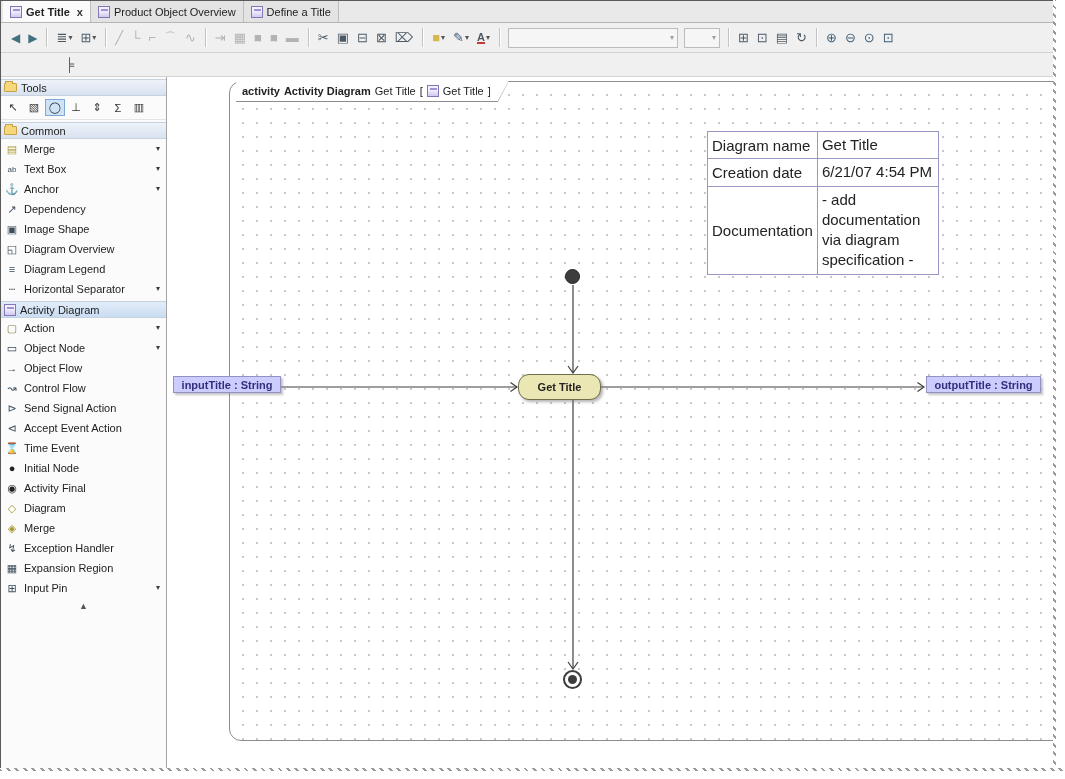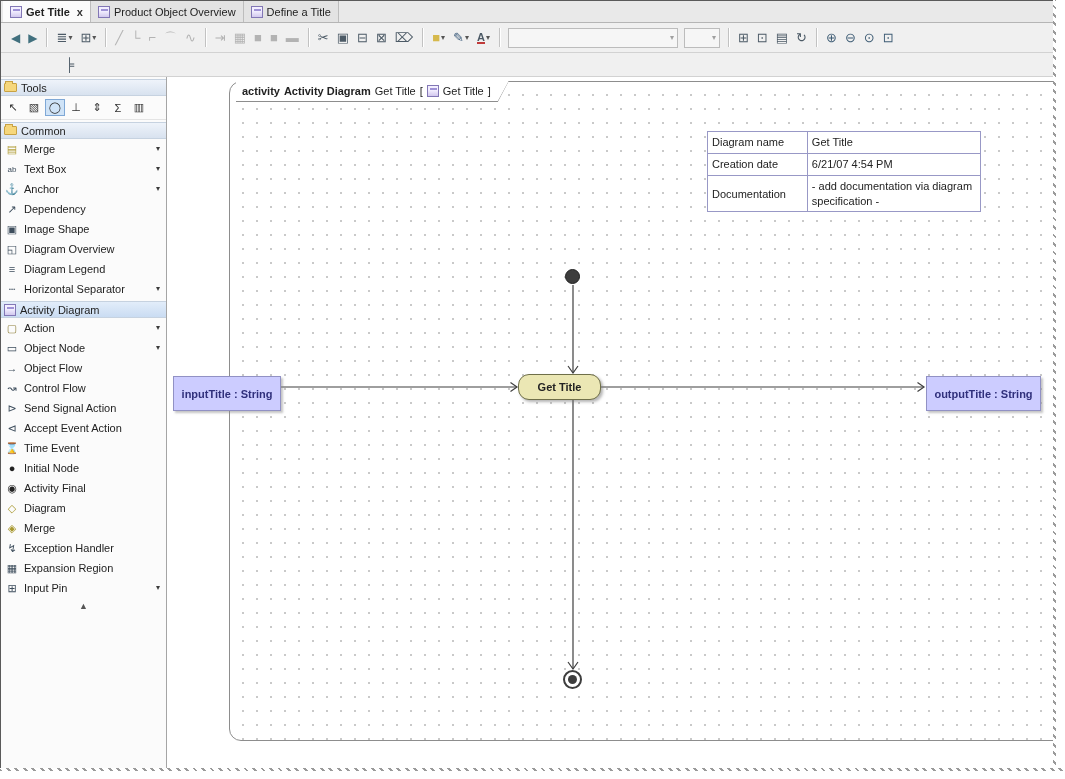--- a/index.html
+++ b/index.html
@@ -55,30 +55,30 @@
   .pitem .gi[data-name="text-box-icon"]{font-size:8px;letter-spacing:0}
   .collapse{text-align:center;color:#555;font-size:9px;padding:3px 0}
 
   
   .canvaswrap{flex:1;position:relative;background:#fff;overflow:hidden}
   .frame{position:absolute;left:62px;top:4px;width:873px;height:660px;border:1px solid #8d8d8d;border-radius:12px;
          background-image:radial-gradient(circle,#c9c9c9 1px,transparent 1.2px);background-size:14px 14px;background-position:6px 6px}
   .ftitle-outer{position:absolute;left:6px;top:-1px;background:#8d8d8d;clip-path:polygon(0 0,100% 0,calc(100% - 11px) 100%,0 100%);padding:0 0 1px 0}
   .ftitle{height:20px;background:#fff;display:flex;align-items:center;gap:4px;padding:0 18px 0 6px;clip-path:polygon(0 0,100% 0,calc(100% - 11px) 100%,0 100%);white-space:nowrap}
   .ftitle .kw{font-weight:bold}
-  .info-table{position:absolute;left:540px;top:54px;width:274px;border-collapse:collapse;background:#fff;font-size:11px}
+  .info-table{position:absolute;left:540px;top:54px;width:232px;border-collapse:collapse;background:#fff;font-size:15px}
   .info-table td{border:1px solid var(--table-border,#9898c6);padding:3px 4px;vertical-align:middle;height:20px}
   .info-table td.label{width:100px}
   .info-table td.value{width:174px;line-height:1.35}
   .action{position:absolute;left:351px;top:297px;width:83px;height:26px;border:1px solid var(--action-border,#6f6f49);border-radius:11px;
           background:var(--action-fill,#ebe7b4);box-shadow:2px 2px 3px rgba(120,120,120,.55);display:flex;align-items:center;justify-content:center;font-weight:bold}
   .node-initial{position:absolute;left:398px;top:192px;width:15px;height:15px;border-radius:50%;background:#3d3d3d;border:1px solid #222}
   .node-final{position:absolute;left:396px;top:593px;width:19px;height:19px;border-radius:50%;border:2px solid #3d3d3d;background:#fff;display:flex;align-items:center;justify-content:center}
   .node-final .fdot{width:9px;height:9px;border-radius:50%;background:#3d3d3d}
-  .param{position:absolute;height:35px;background:var(--param-fill,#ccccff);border:1px solid var(--param-border,#9191c4);color:var(--param-text,#30307c);
+  .param{position:absolute;height:17px;background:var(--param-fill,#ccccff);border:1px solid var(--param-border,#9191c4);color:var(--param-text,#30307c);
          font-weight:bold;display:flex;align-items:center;justify-content:center;box-shadow:2px 2px 2px rgba(140,140,140,.5);white-space:nowrap}
   .param.input{left:6px;top:299px;width:108px}
   .param.output{left:759px;top:299px;width:115px}
   .flows{position:absolute;left:0;top:0;pointer-events:none}
   .flows path{stroke:var(--flow,#3f3f3f);stroke-width:1.2;fill:none}
 
   
   .torn-r{position:absolute;top:0;right:0;width:12px;bottom:0;background:#fff;z-index:50}
   .torn-r::before{content:"";position:absolute;left:0;top:0;bottom:0;width:3px;background:repeating-linear-gradient(45deg,#9a9a9a 0 2px,transparent 2px 6px)}
   .torn-b{position:absolute;left:0;right:0;bottom:0;height:11px;background:#fff;z-index:50}

